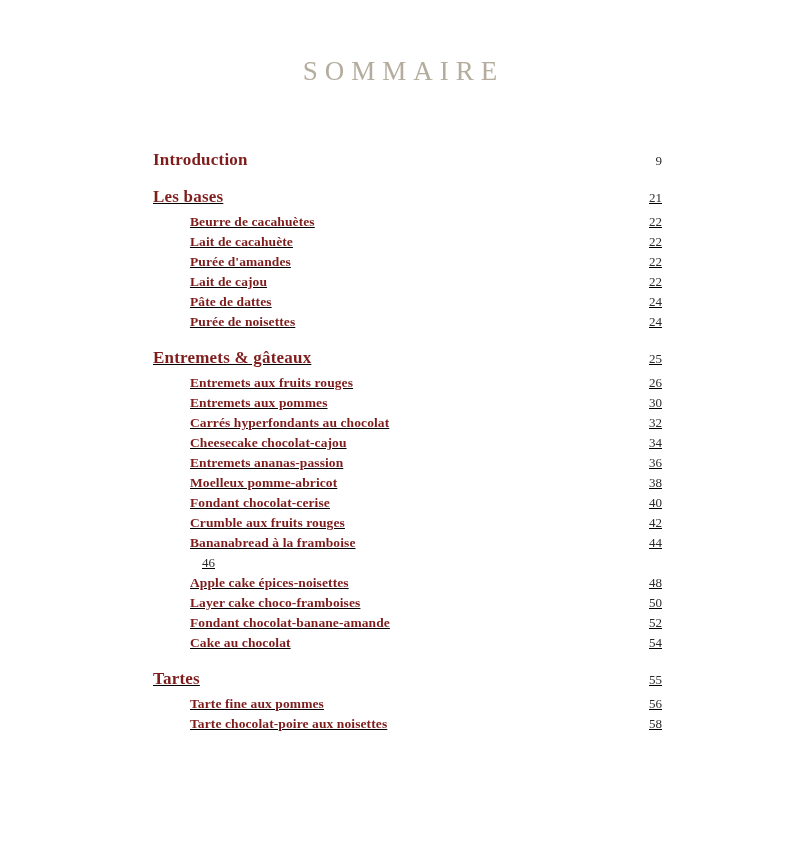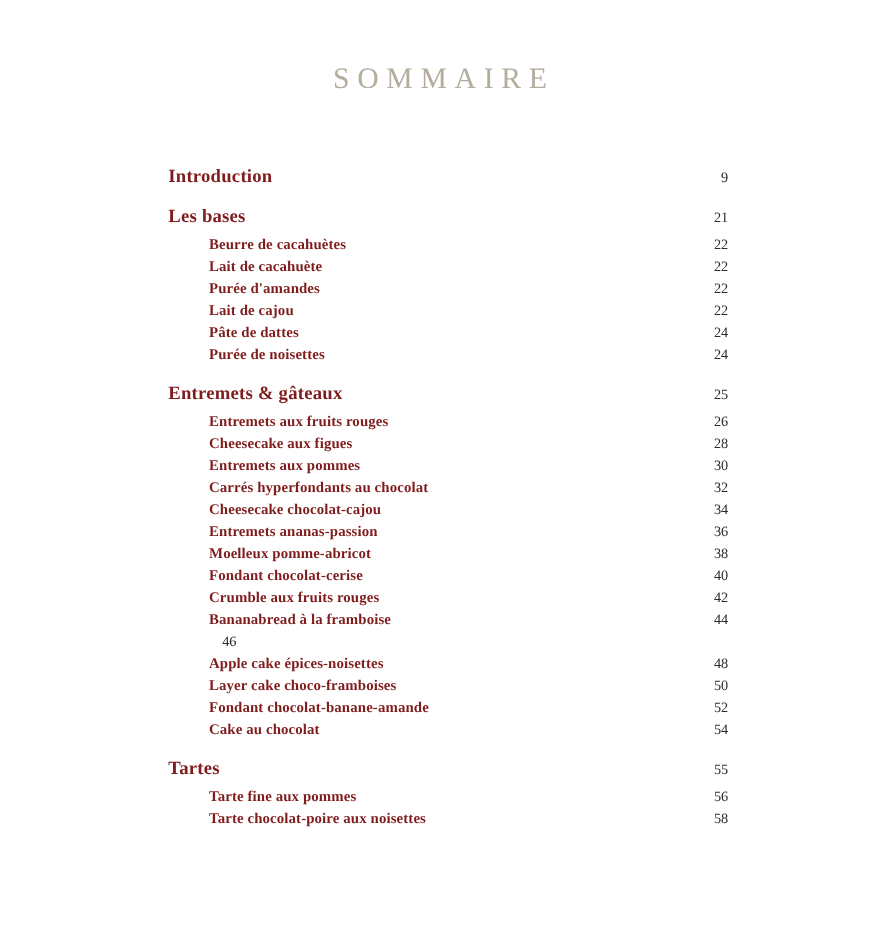--- a/index.html
+++ b/index.html
@@ -35,20 +35,21 @@
     text-indent: 7px; 
   }
   .toc {
     position: absolute;
     top: 150px;
     left: 153px;
     width: 509px;
   }
   .toc-section + .toc-section {
     margin-top: 16px;
+    text-decoration: underline;
   }
   .row {
     display: flex;
     justify-content: space-between;
     align-items: baseline;
     line-height: 20px;
   }
   .heading {
     font-size: 17px;
     font-weight: 700;
@@ -129,24 +130,20 @@
     <div class="row heading-row">
       <span class="heading">Entremets &amp; gâteaux</span>
       <span class="pagenum">25</span>
     </div>
     <div class="items">
   <div class="row item-row">
     <span class="item-label">Entremets aux fruits rouges</span>
     <span class="pagenum">26</span>
   </div>
 
-  <div class="row item-row">
-    <span class="item-label">Cheesecake aux figues</span>
-    <span class="pagenum">28</span>
-  </div>
 
   <div class="row item-row">
     <span class="item-label">Entremets aux pommes</span>
     <span class="pagenum">30</span>
   </div>
 
   <div class="row item-row">
     <span class="item-label">Carrés hyperfondants au chocolat</span>
     <span class="pagenum">32</span>
   </div>

